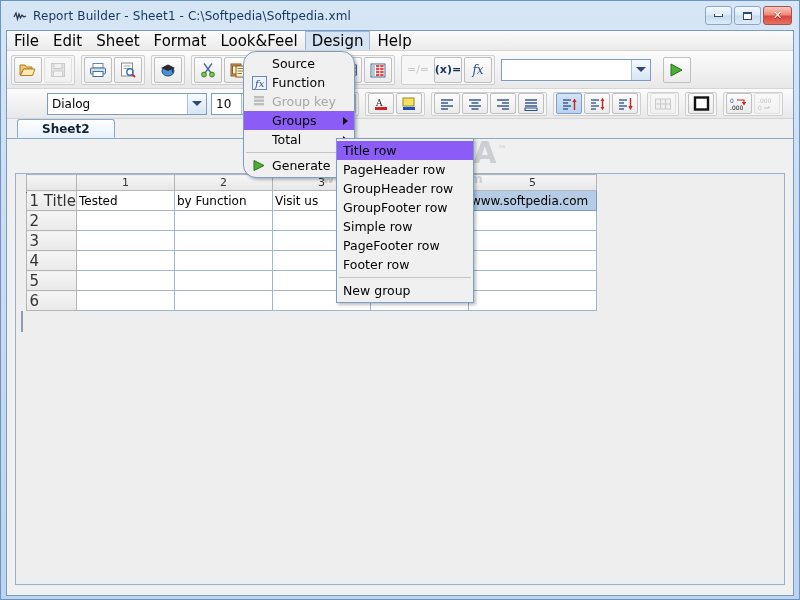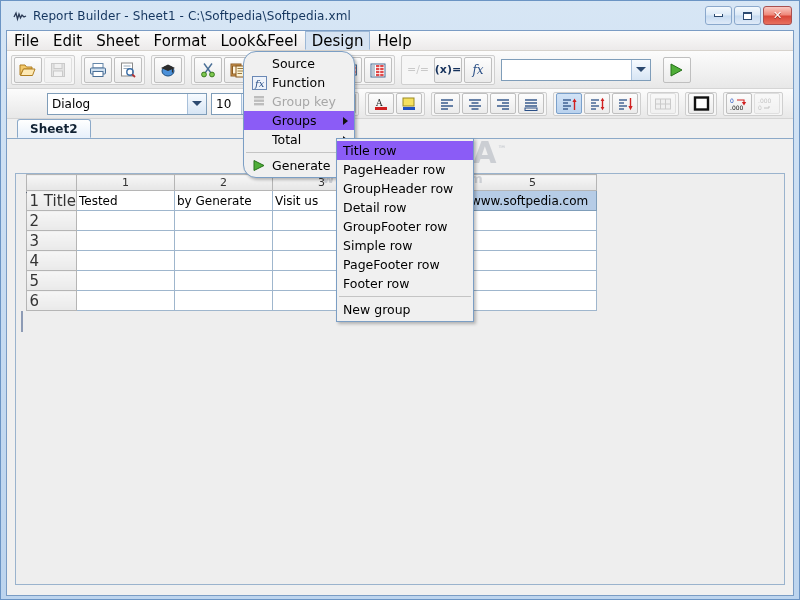--- a/index.html
+++ b/index.html
@@ -163,21 +163,21 @@
   #tabstrip {
     height: 20px;
     background: #f0f0f0;
     display: flex;
     align-items: flex-end;
     padding-left: 10px;
     border-bottom: 1px solid #8ca9c8;
   }
   #tab-sheet2 {
     height: 19px;
-    padding: 0 12px;
+    padding: 0 24px;
     font-size: 12px;
     font-weight: bold;
     color: #123;
     background: linear-gradient(to bottom,#ffffff,#e8f1fb);
     border: 1px solid #8ca9c8;
     border-bottom: 1px solid #e8f1fb;
     border-radius: 3px 3px 0 0;
     display: flex; align-items: center;
   }
 
@@ -678,21 +678,21 @@
             <td class="colhead">2</td>
             <td class="colhead">3</td>
             <td class="colhead">4</td>
             <td class="colhead">5</td>
           </tr>
 
           <tr>
             <td class="gutter"></td>
             <td class="rowhead">1 Title</td>
             <td class="cell">Tested</td>
-            <td class="cell">by Generate</td>
+            <td class="cell">by Function</td>
             <td class="cell">Visit us</td>
             <td class="cell"></td>
             <td class="cell selected">www.softpedia.com</td>
           </tr>
 
           <tr>
             <td class="gutter"></td>
             <td class="rowhead">2</td>
             <td class="cell"></td>
             <td class="cell"></td>
@@ -801,23 +801,20 @@
       <div class="mitem sel">
         <span class="mlabel">Title row</span>
       </div>
       <div class="mitem">
         <span class="mlabel">PageHeader row</span>
       </div>
       <div class="mitem">
         <span class="mlabel">GroupHeader row</span>
       </div>
       <div class="mitem">
-        <span class="mlabel">Detail row</span>
-      </div>
-      <div class="mitem">
         <span class="mlabel">GroupFooter row</span>
       </div>
       <div class="mitem">
         <span class="mlabel">Simple row</span>
       </div>
       <div class="mitem">
         <span class="mlabel">PageFooter row</span>
       </div>
       <div class="mitem">
         <span class="mlabel">Footer row</span>

